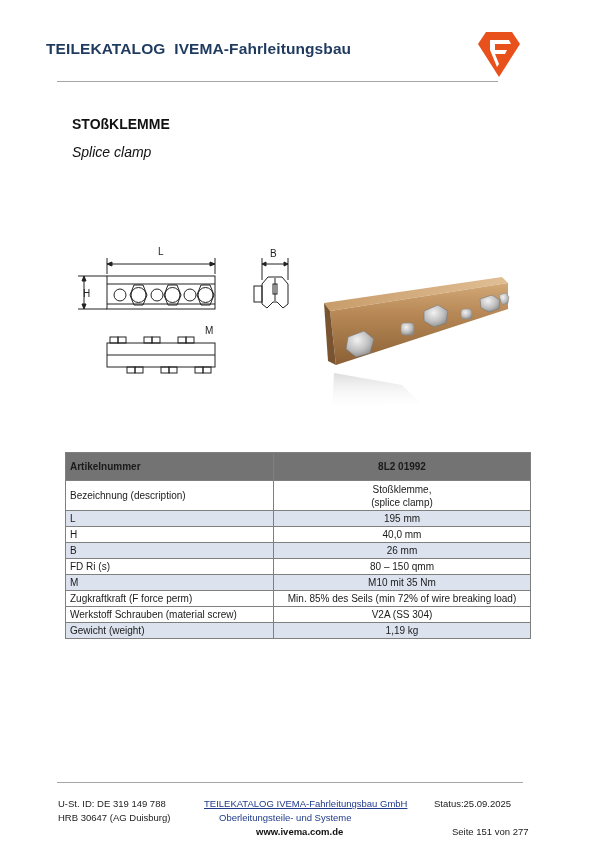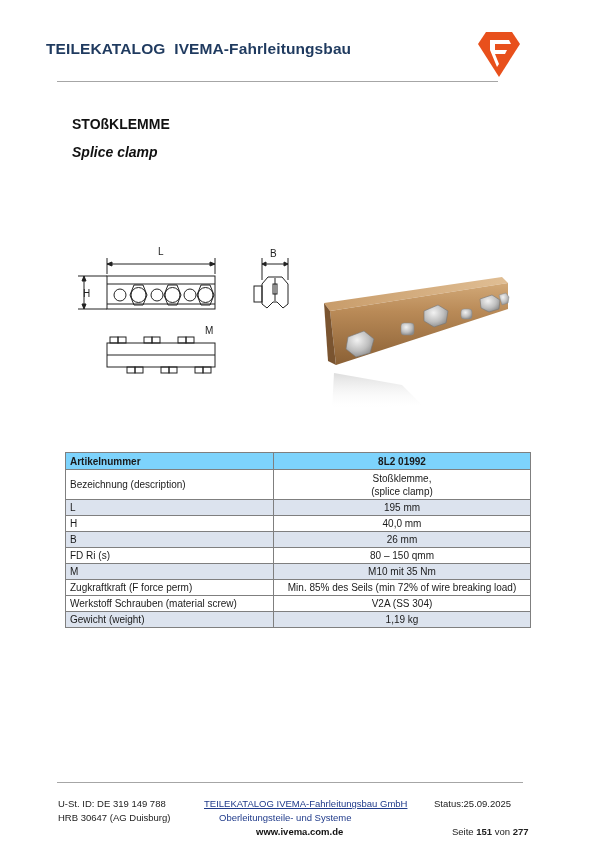--- a/index.html
+++ b/index.html
@@ -13,50 +13,50 @@
   }
   .logo { position: absolute; left: 477px; top: 30px; width: 44px; height: 48px; }
   .header-rule { position: absolute; left: 57px; top: 81px; width: 441px; height: 1px; background: #a6a6a6; }
 
   .product-title {
     position: absolute; left: 72px; top: 116px;
     font-size: 14px; font-weight: bold; color: #111;
   }
   .product-subtitle {
     position: absolute; left: 72px; top: 144px;
-    font-size: 14px; font-weight: bold; font-style: italic; color: #111;
+    font-size: 14px; font-weight: normal; font-style: italic; color: #111;
   }
 
   .drawing { position: absolute; left: 70px; top: 238px; width: 240px; height: 145px; }
   .photo { position: absolute; left: 312px; top: 265px; width: 210px; height: 150px; }
 
   table.specs {
     position: absolute; left: 65px; top: 452px; width: 466px;
     border-collapse: collapse; font-size: 10px; color: #1a1a1a;
   }
   table.specs td {
     border: 1px solid #7f7f7f; height: 16px; padding: 0 4px; line-height: 13px; vertical-align: middle;
   }
   table.specs td.label { width: 208px; text-align: left; }
   table.specs td.value { text-align: center; }
-  table.specs tr.head td { background: #7dd3fc; font-weight: bold; height: 17px; }
+  table.specs tr.head td { background: #737373; font-weight: bold; height: 28px; }
   table.specs tr.tall td { height: 30px; }
   table.specs tr.shade td { background: #dce3ee; }
   table.specs tr.white td { background: #ffffff; }
 
   .footer-rule { position: absolute; left: 57px; top: 782px; width: 466px; height: 1px; background: #a6a6a6; }
   .footer { position: absolute; font-size: 9.5px; color: #222; white-space: nowrap; margin-top: 12px; }
   .f-vat { left: 58px; top: 786px; }
   .f-hrb { left: 58px; top: 800px; }
   .f-company { left: 204px; top: 786px; color: #1f3a8a; text-decoration: underline; }
   .f-sub { left: 219px; top: 800px; color: #1f3a8a; }
   .f-web { left: 256px; top: 814px; font-weight: bold; color: #111; }
   .f-status { left: 434px; top: 786px; }
   .f-page { left: 452px; top: 814px; }
-  .f-page b { font-weight: bold; text-align: right; }
+  .f-page b { font-weight: normal; text-align: right; }
 </style>
 </head>
 <body>
 
 <div class="header-title">TEILEKATALOG  IVEMA-Fahrleitungsbau</div>
 
 <svg class="logo" viewBox="0 0 44 48">
   <path d="M9 2 L35 2 L43 14 L22 47 L1 14 Z" fill="#e8501c"></path>
   <path d="M13 10 L32 10 L34 14 L18 14 L18 20 L30 20 L28 24 L18 24 L22 34 L20 37 L13 20 Z" fill="#ffffff"></path>
 </svg>

